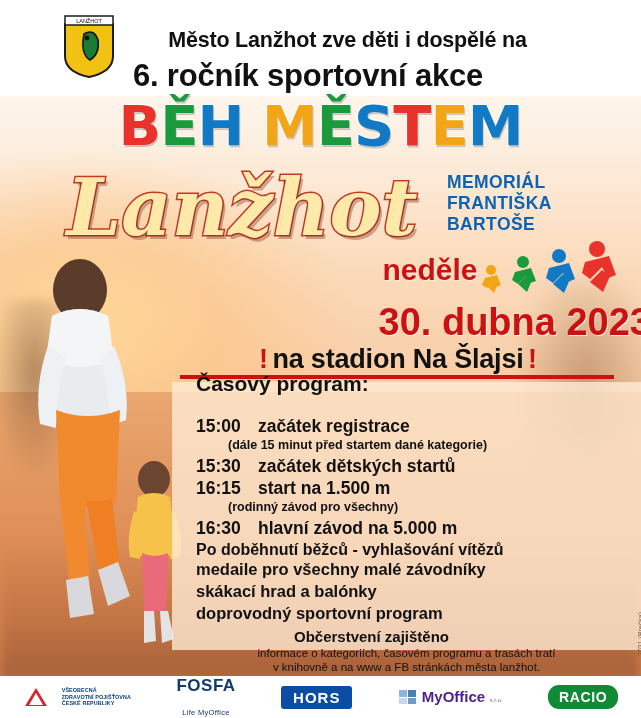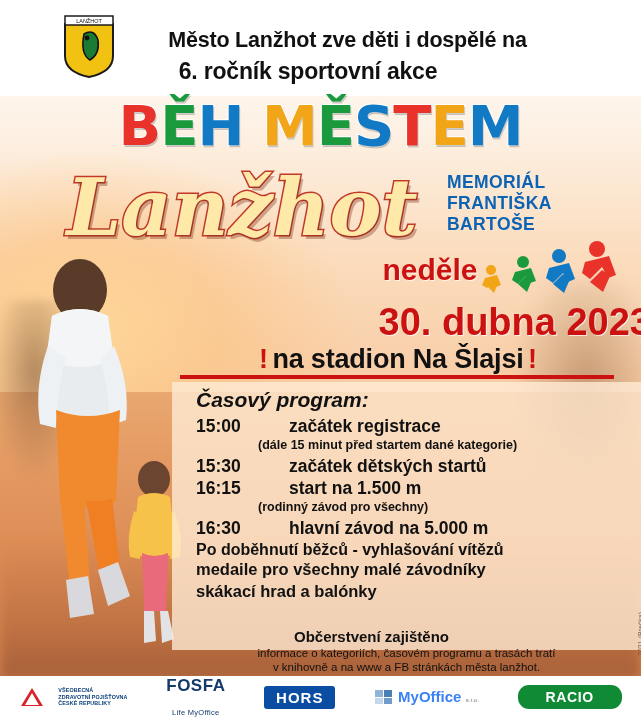--- a/index.html
+++ b/index.html
@@ -60,21 +60,21 @@
     position:absolute;left:62px;top:14px;width:54px;height:64px;
   }
   .hdr1{
     position:absolute;left:0;top:28px;width:641px;
     text-align:center;padding-left:54px;box-sizing:border-box;
     font-size:21.5px;font-weight:bold;color:#111;letter-spacing:-.2px;
   }
   .hdr2{
     position:absolute;left:0;top:58px;width:596px;
     text-align:center;padding-left:20px;box-sizing:border-box;
-    font-size:23px;font-weight:bold;color:#111;letter-spacing:-.2px;
+    font-size:31px;font-weight:bold;color:#111;letter-spacing:-.2px;
   }
 
   
   .title-row{
     position:absolute;left:0;top:96px;width:641px;height:62px;
     text-align:center;white-space:nowrap;
   }
   .title-row span{
     font-family:"DejaVu Sans", sans-serif;
     font-size:56px;font-weight:bold;line-height:60px;
@@ -129,30 +129,30 @@
   .stadium-underline{
     position:absolute;left:180px;top:375px;width:434px;height:4px;background:#cc1111;
   }
 
   
   .panel{
     position:absolute;left:172px;top:382px;width:469px;height:268px;
     background:rgba(255,236,214,.78);
   }
   .panel-title{
-    position:absolute;left:196px;top:388px;
-    font-size:21px;font-weight:bold;color:#111;font-style:italic;
+    position:absolute;left:196px;top:372px;
+    font-size:21px;font-weight:bold;color:#111;
   }
   .prog{
     position:absolute;left:196px;top:416px;width:430px;
   }
-  .prog-row{display:flex;align-items:flex-end;margin-bottom:1px;gap:31px;}
+  .prog-row{display:flex;align-items:flex-end;margin-bottom:1px;}
   .prog-time{width:62px;font-size:17.5px;font-weight:bold;color:#111;}
   .prog-what{font-size:17.5px;font-weight:bold;color:#111;}
-  .prog-note{font-size:12.5px;font-weight:bold;color:#111;margin:0 0 4px 62px;}
+  .prog-note{font-size:12.5px;font-weight:bold;color:#111;margin:0 0 4px 32px;}
   .prog-after{font-size:16px;font-weight:bold;color:#111;margin-top:2px;}
 
   .extras{
     position:absolute;left:196px;top:558px;width:430px;
     font-size:16.5px;font-weight:bold;color:#111;line-height:22px;
   }
   .refresh{
     position:absolute;left:172px;top:628px;width:399px;text-align:center;
     font-size:15px;font-weight:bold;color:#111;
   }
@@ -176,25 +176,25 @@
   .sp{display:flex;align-items:center;gap:13px;}
   .sp-vzp-txt{font-size:5.4px;color:#0a3f7a;line-height:6.4px;font-weight:bold;letter-spacing:.1px;}
   .sp-fosfa{display:flex;flex-direction:column;line-height:1;}
   .sp-fosfa .f1{font-size:17px;font-weight:bold;color:#123a6b;letter-spacing:.5px;}
   .sp-fosfa .f2{font-size:7.5px;color:#123a6b;letter-spacing:.3px;margin-top:2px;}
   .sp-hors{
     background:#0a4da2;color:#fff;font-size:15px;font-weight:bold;
     padding:3px 12px;border-radius:3px;letter-spacing:1px;
   }
   .sp-myoffice{display:flex;align-items:center;gap:4px;}
-  .sp-myoffice .mo-txt{font-size:15px;color:#3b82f6;font-weight:bold;}
+  .sp-myoffice .mo-txt{font-size:15px;color:#4c1d95;font-weight:bold;}
   .sp-myoffice .mo-sub{font-size:6px;color:#777;}
   .sp-racio{
     background:#118a36;color:#fff;font-size:14px;font-weight:bold;
-    padding:4px 28px;border-radius:11px;letter-spacing:.6px;
+    padding:4px 11px;border-radius:11px;letter-spacing:.6px;
   }
 </style>
 </head>
 <body>
 
 <div class="poster">
 
   <div class="sky"></div>
   <div class="sun-glow"></div>
   <div class="ground"></div>
@@ -301,20 +301,21 @@
       <div class="prog-row">
         <div class="prog-time">16:30</div>
         <div class="prog-what">hlavní závod na 5.000 m</div>
       </div>
       <div class="prog-after">Po doběhnutí běžců - vyhlašování vítězů</div>
     </div>
 
   <div class="extras" id="extrasList">
       <div>medaile pro všechny malé závodníky</div>
       <div>skákací hrad a balónky</div>
+      <div>doprovodný sportovní program</div>
     </div>
 
   <div class="refresh">Občerstvení zajištěno</div>
   <div class="info">
     <div>informace o kategoriích, časovém programu a trasách tratí</div>
     <div>v knihovně a na www a FB stránkách města lanžhot.</div>
   </div>
   <div class="sidecode">2021 (Brečka)</div>
 
   <div class="sponsors">

